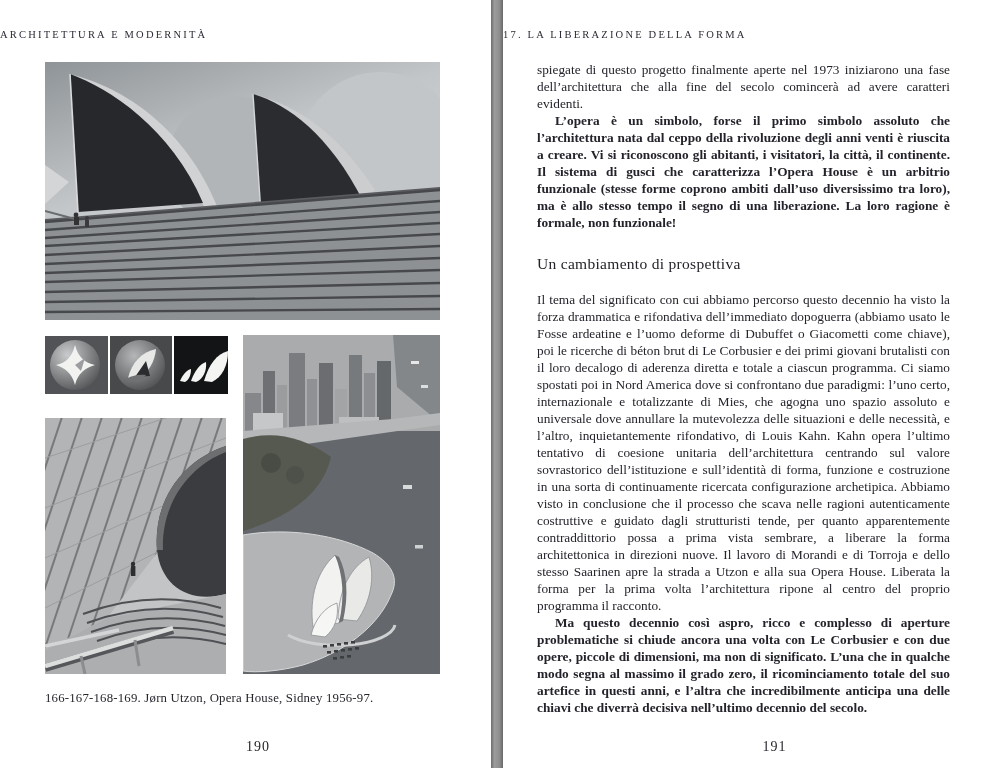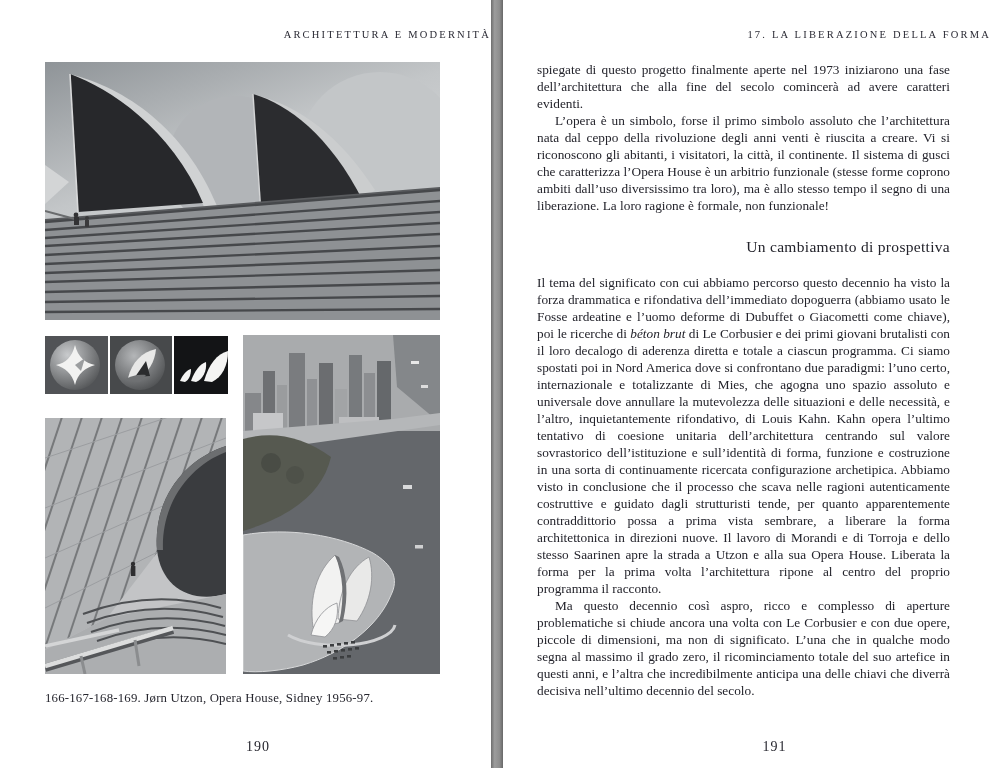--- a/index.html
+++ b/index.html
@@ -3,40 +3,40 @@
 <meta charset="utf-8">
 <style>
   html,body{margin:0;padding:0;background:#ffffff;}
   .spread{
     position:relative;width:991px;height:768px;background:#ffffff;
     font-family:"Liberation Serif", "DejaVu Serif", serif;color:#23232b;overflow:hidden;
   }
   .spine{position:absolute;left:491px;top:0;width:12px;height:768px;
     background:linear-gradient(90deg,#6e6e6e 0%,#9c9c9c 30%,#8e8e8e 70%,#686868 100%);}
   .running-header{position:absolute;top:29px;font-size:10.5px;letter-spacing:2.2px;
-    color:#2b2b35;text-align:right;white-space:nowrap;}
+    color:#2b2b35;text-align:left;white-space:nowrap;}
   .rh-left{left:0;width:491px;}
   .rh-right{left:503px;width:488px;}
   .photo{position:absolute;overflow:hidden;background:#cccccc;}
   .photo svg{display:block;width:100%;height:100%;}
   .strip{position:absolute;left:45px;top:336px;width:183px;height:58px;display:flex;gap:2px;}
   .sq{height:58px;overflow:hidden;}
   .sq svg{display:block;width:100%;height:100%;}
   .caption{position:absolute;left:45px;top:691px;width:430px;font-size:12.8px;
     letter-spacing:.2px;color:#26262e;}
   .folio{position:absolute;top:739px;font-size:14px;letter-spacing:1px;text-align:center;color:#26262e;}
   .folio-left{left:0;width:516px;}
   .folio-right{left:503px;width:543px;}
   .textcol{position:absolute;left:537px;top:61px;width:413px;font-size:13.3px;
     line-height:17px;text-align:justify;color:#23232b;}
   .textcol p{margin:0;}
-  .indent{text-indent:1.35em;}
-  .section-heading{text-align:right;font-size:15.5px;letter-spacing:.3px;
+  .indent{text-indent:1.35em;font-weight:bold;}
+  .section-heading{text-align:left;font-size:15.5px;letter-spacing:.3px;
     margin:24px 0 19px 0;font-weight:normal;color:#23232b;}
-  .term{font-style:italic;}
+  .term{}
 </style>
 </head>
 <body>
 
 <div class="spread">
 
   <div>
 
     <div class="running-header rh-left">ARCHITETTURA E MODERNITÀ</div>
 

